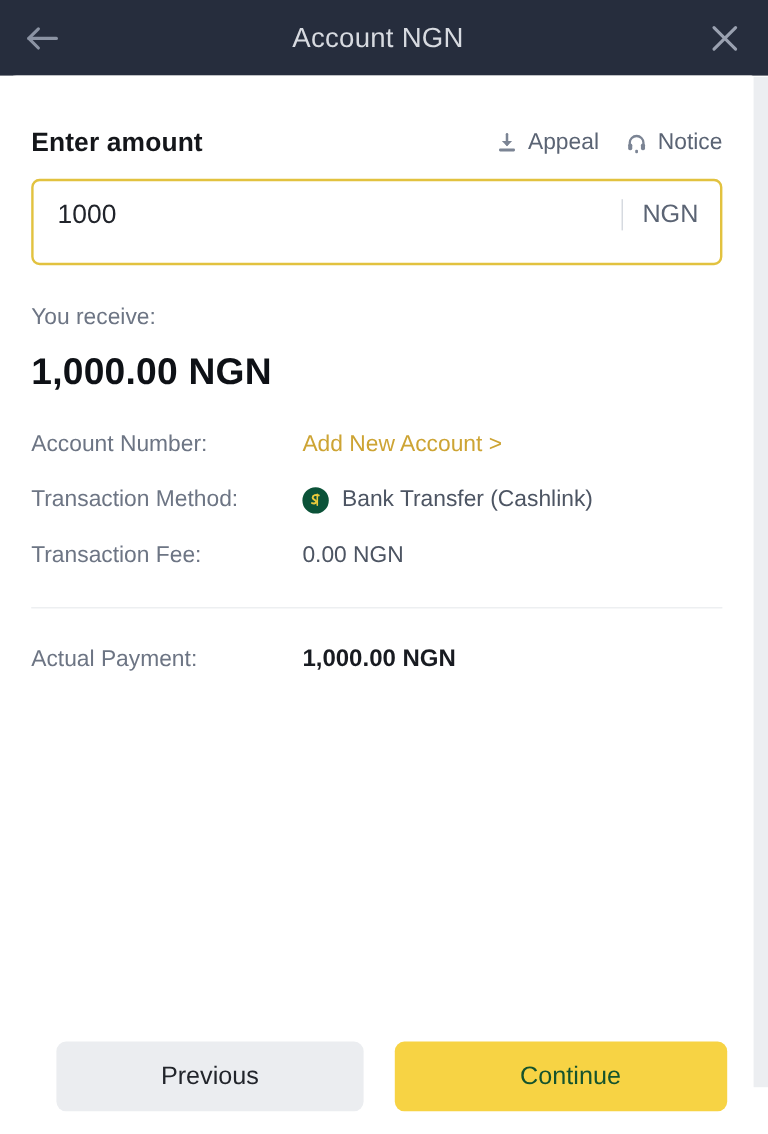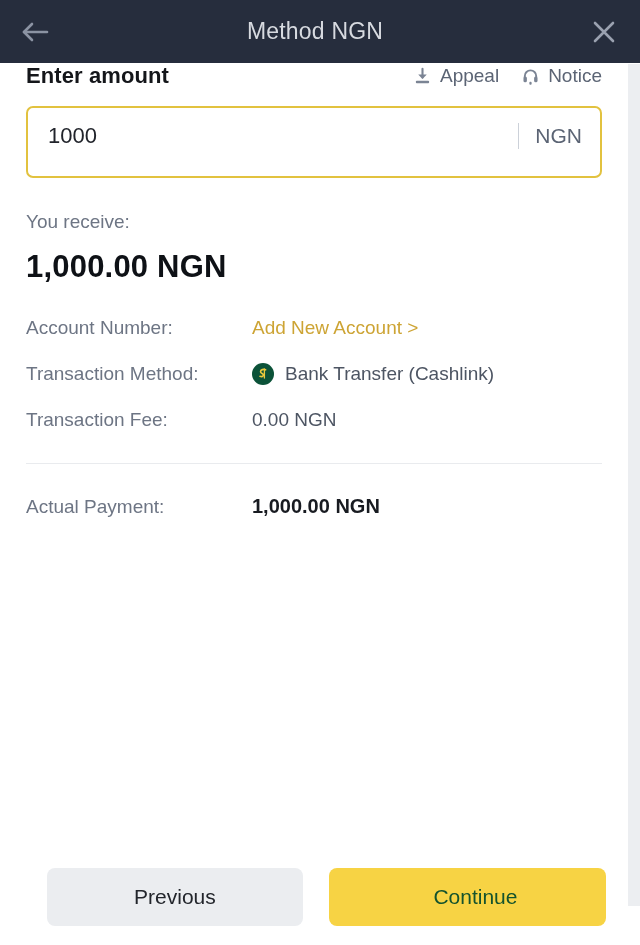--- a/index.html
+++ b/index.html
@@ -55,20 +55,21 @@
     top: 64px; right: 0;
     width: 12px; height: 842px;
     background: #eceef1;
   }
 
   .content { padding: 0 26px; }
 
   
   .head-row {
     display: flex; align-items: center; justify-content: space-between;
+    padding-top: 43px;
   }
   .head-title {
     font-size: 22px; font-weight: bold; color: #14161a;
     letter-spacing: .1px;
   }
   .head-links { display: flex; align-items: center; gap: 22px; }
   .head-link {
     display: flex; align-items: center; gap: 8px;
     color: #5b6474; font-size: 19px; cursor: pointer;
   }
@@ -167,21 +168,21 @@
 
 <div id="app">
 
   <div class="titlebar">
     <div class="tb-back">
       <svg width="30" height="24" viewBox="0 0 30 24">
         <path d="M3 12 H26" stroke="#8b93a3" stroke-width="2.6" stroke-linecap="round" fill="none"></path>
         <path d="M11 4 L3 12 L11 20" stroke="#8b93a3" stroke-width="2.6" stroke-linecap="round" stroke-linejoin="round" fill="none"></path>
       </svg>
     </div>
-    <div class="tb-title">Method NGN</div>
+    <div class="tb-title">Account NGN</div>
     <div class="tb-close">
       <svg width="26" height="26" viewBox="0 0 26 26">
         <path d="M4 4 L22 22 M22 4 L4 22" stroke="#9aa1b0" stroke-width="2.6" stroke-linecap="round"></path>
       </svg>
     </div>
   </div>
 
   <div class="sheet">
     <div class="content">
 

